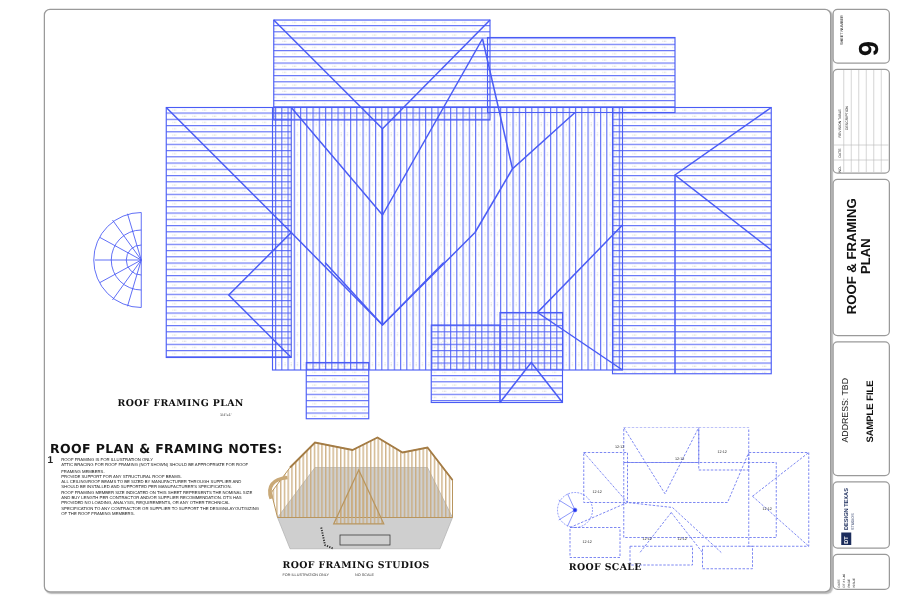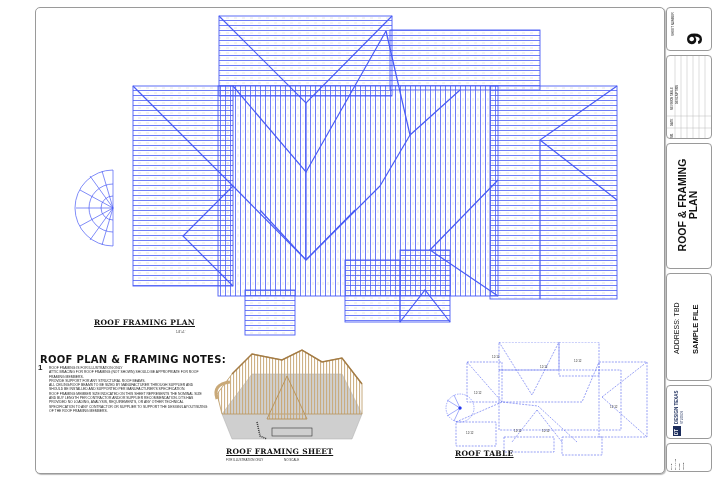--- a/index.html
+++ b/index.html
@@ -2,21 +2,21 @@
 <html><head>
 <meta charset="utf-8">
 <style>
   html,body{margin:0;padding:0;background:#fff;}
   body{width:718px;height:479px;position:relative;overflow:hidden;font-family:"Liberation Sans",sans-serif;}
   .sheet{position:absolute;left:35px;top:7px;width:628px;height:465px;border:1px solid #9a9a9a;border-radius:5px;box-shadow:1px 1px 1px #bbb;background:#fff;}
   .titleblock{position:absolute;left:666px;top:7px;width:46px;height:465px;}
   .tb-box{position:absolute;left:0;width:46px;border:1px solid #9a9a9a;border-radius:4px;background:#fff;box-sizing:border-box;}
   .vert{position:absolute;transform-origin:left top;transform:rotate(-90deg);white-space:nowrap;color:#111;}
   svg{position:absolute;}
-  .plan-label{position:absolute;font-family:"DejaVu Serif",serif;font-size:7.5px;font-weight:bold;text-decoration:underline;letter-spacing:.3px;color:#111;}
+  .plan-label{position:absolute;font-family:"DejaVu Serif",serif;font-size:7.5px;font-weight:bold;letter-spacing:.3px;color:#111;}
   .small{position:absolute;font-size:3px;color:#333;}
   .notes-title{position:absolute;left:40px;top:354px;font-size:10px;font-weight:bold;font-family:"DejaVu Sans",sans-serif;letter-spacing:.3px;color:#111;}
   .notes{position:absolute;left:38px;top:366px;width:170px;font-size:3.4px;line-height:4.3px;color:#222;}
   .notes .num{position:absolute;left:0;top:0;font-size:8px;font-weight:bold;}
   .notes ol{margin:0;padding:0 0 0 11px;list-style:none;}
   .notes li{text-transform:uppercase;}
 </style>
 </head>
 <body>
 
@@ -106,21 +106,21 @@
     </pattern>
   </defs>
   <polygon points="10,70 40,30 130,30 150,70 140,95 20,95" fill="#cfcfcf" stroke="#aaa" stroke-width="0.5"></polygon>
   <polygon points="20,30 40,10 70,16 90,6 110,18 130,14 150,40 150,70 10,70 5,50" fill="url(#wood)" stroke="#b8955e" stroke-width="0.8"></polygon>
   <polygon points="55,75 75,32 95,75" fill="url(#wood)" stroke="#b8955e" stroke-width="1"></polygon>
   <polyline points="20,30 40,10 70,16 90,6 110,18 130,14 150,40" fill="none" stroke="#a47c45" stroke-width="1.5"></polyline>
   <path d="M5 55 Q 0 40 18 38" fill="none" stroke="#c9a978" stroke-width="3"></path>
   <rect x="60" y="84" width="40" height="8" fill="#cfcfcf" stroke="#333" stroke-width="0.6"></rect>
   <polyline points="45,78 48,92 55,95" fill="none" stroke="#333" stroke-width="1.5" stroke-dasharray="1 1"></polyline>
 </svg>
-<div class="plan-label" style="left:226px;top:447px;">ROOF FRAMING SHEET</div>
+<div class="plan-label" style="left:226px;top:447px;">ROOF FRAMING STUDIOS</div>
 <div class="small" style="left:226px;top:458px;">FOR ILLUSTRATION ONLY</div>
 <div class="small" style="left:284px;top:458px;">NO SCALE</div>
 
 <svg width="210" height="120" viewBox="0 0 210 120" style="left:442px;top:342px;">
   <g stroke="#6b78f0" stroke-width="0.7" fill="none" stroke-dasharray="2 1.2">
     <rect x="57" y="0" width="60" height="28"></rect>
     <rect x="117" y="0" width="40" height="34"></rect>
     <rect x="25" y="20" width="35" height="40"></rect>
     <rect x="57" y="28" width="122" height="60"></rect>
     <rect x="157" y="20" width="48" height="75"></rect>
@@ -147,21 +147,21 @@
     <text x="50" y="16">12:12</text>
     <text x="98" y="26">12:12</text>
     <text x="132" y="20">12:12</text>
     <text x="32" y="52">12:12</text>
     <text x="72" y="90">12:12</text>
     <text x="100" y="90">12:12</text>
     <text x="168" y="66">12:12</text>
     <text x="24" y="92">12:12</text>
   </g>
 </svg>
-<div class="plan-label" style="left:455px;top:449px;">ROOF TABLE</div>
+<div class="plan-label" style="left:455px;top:449px;">ROOF SCALE</div>
 
 <div class="titleblock">
   <div class="tb-box" style="top:0;height:44px;">
     <div class="vert" style="left:4px;top:28px;font-size:3px;">SHEET NUMBER</div>
     <div class="vert" style="left:15px;top:37px;font-size:22px;font-weight:bold;">9</div>
   </div>
   <div class="tb-box" style="top:48px;height:84px;">
     <svg width="44" height="82" viewBox="0 0 44 82" style="left:0;top:0;">
       <g stroke="#bbb" stroke-width="0.5">
         <line x1="8" y1="0" x2="8" y2="82"></line>

